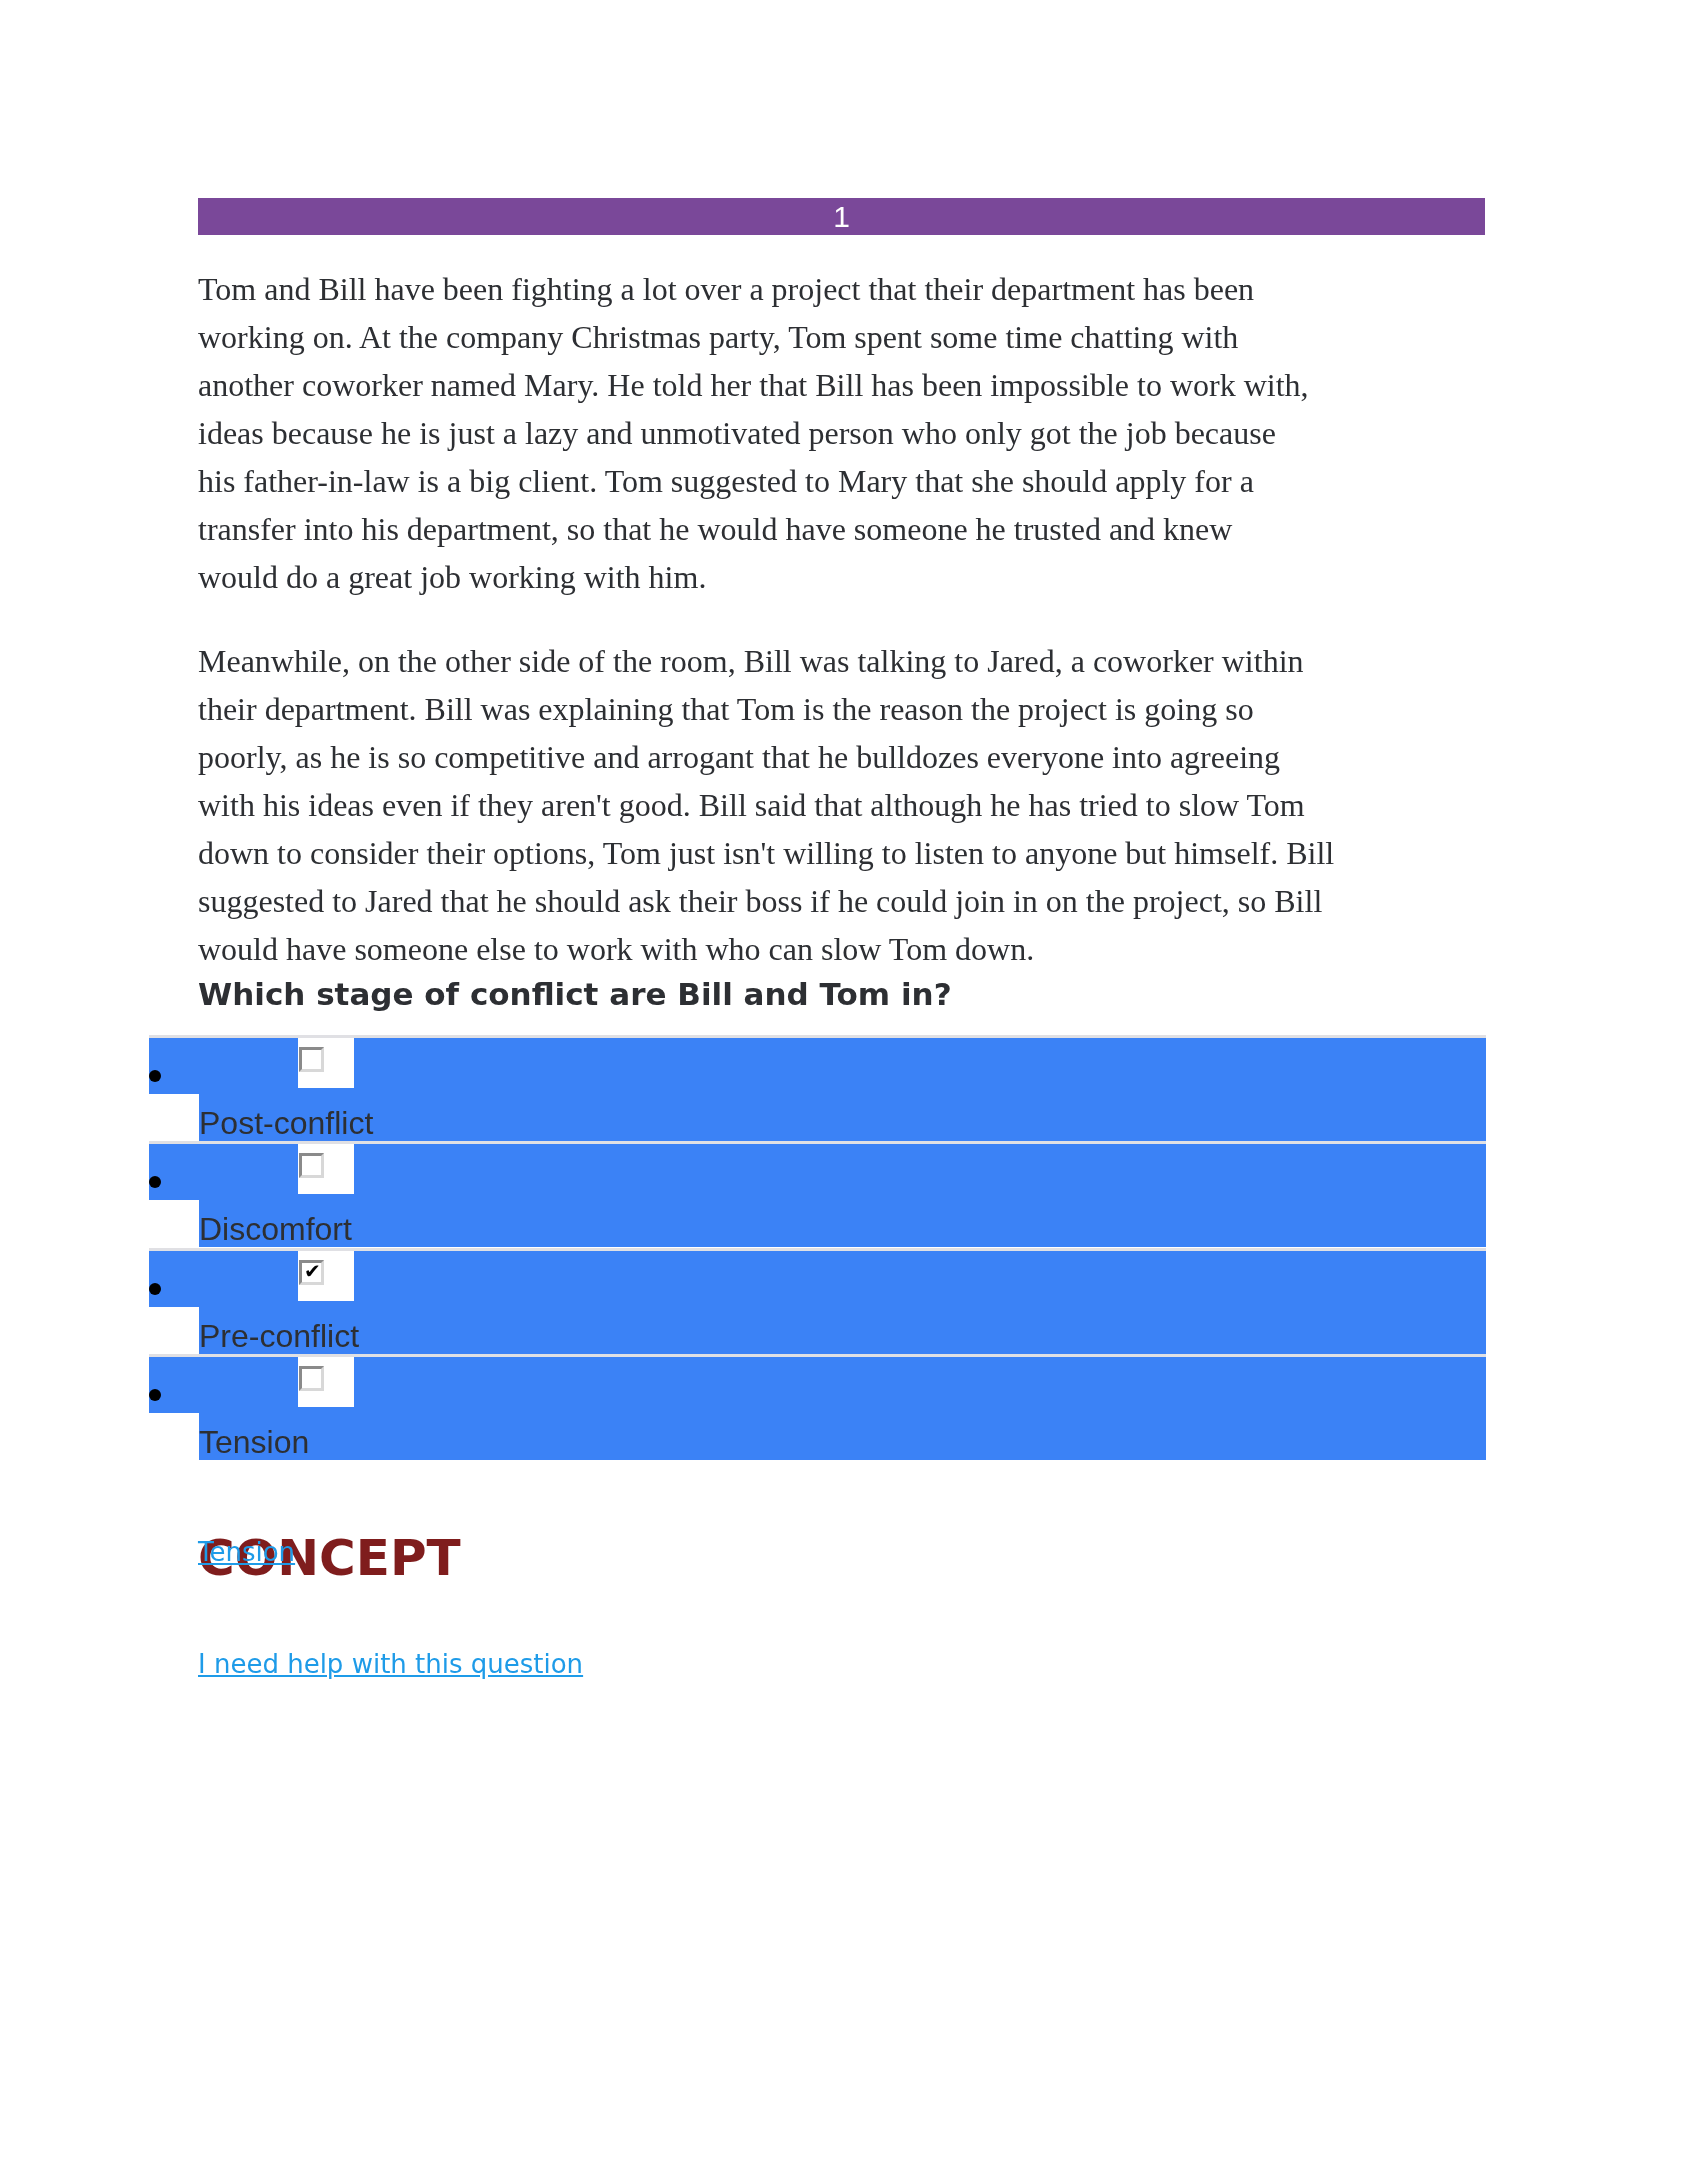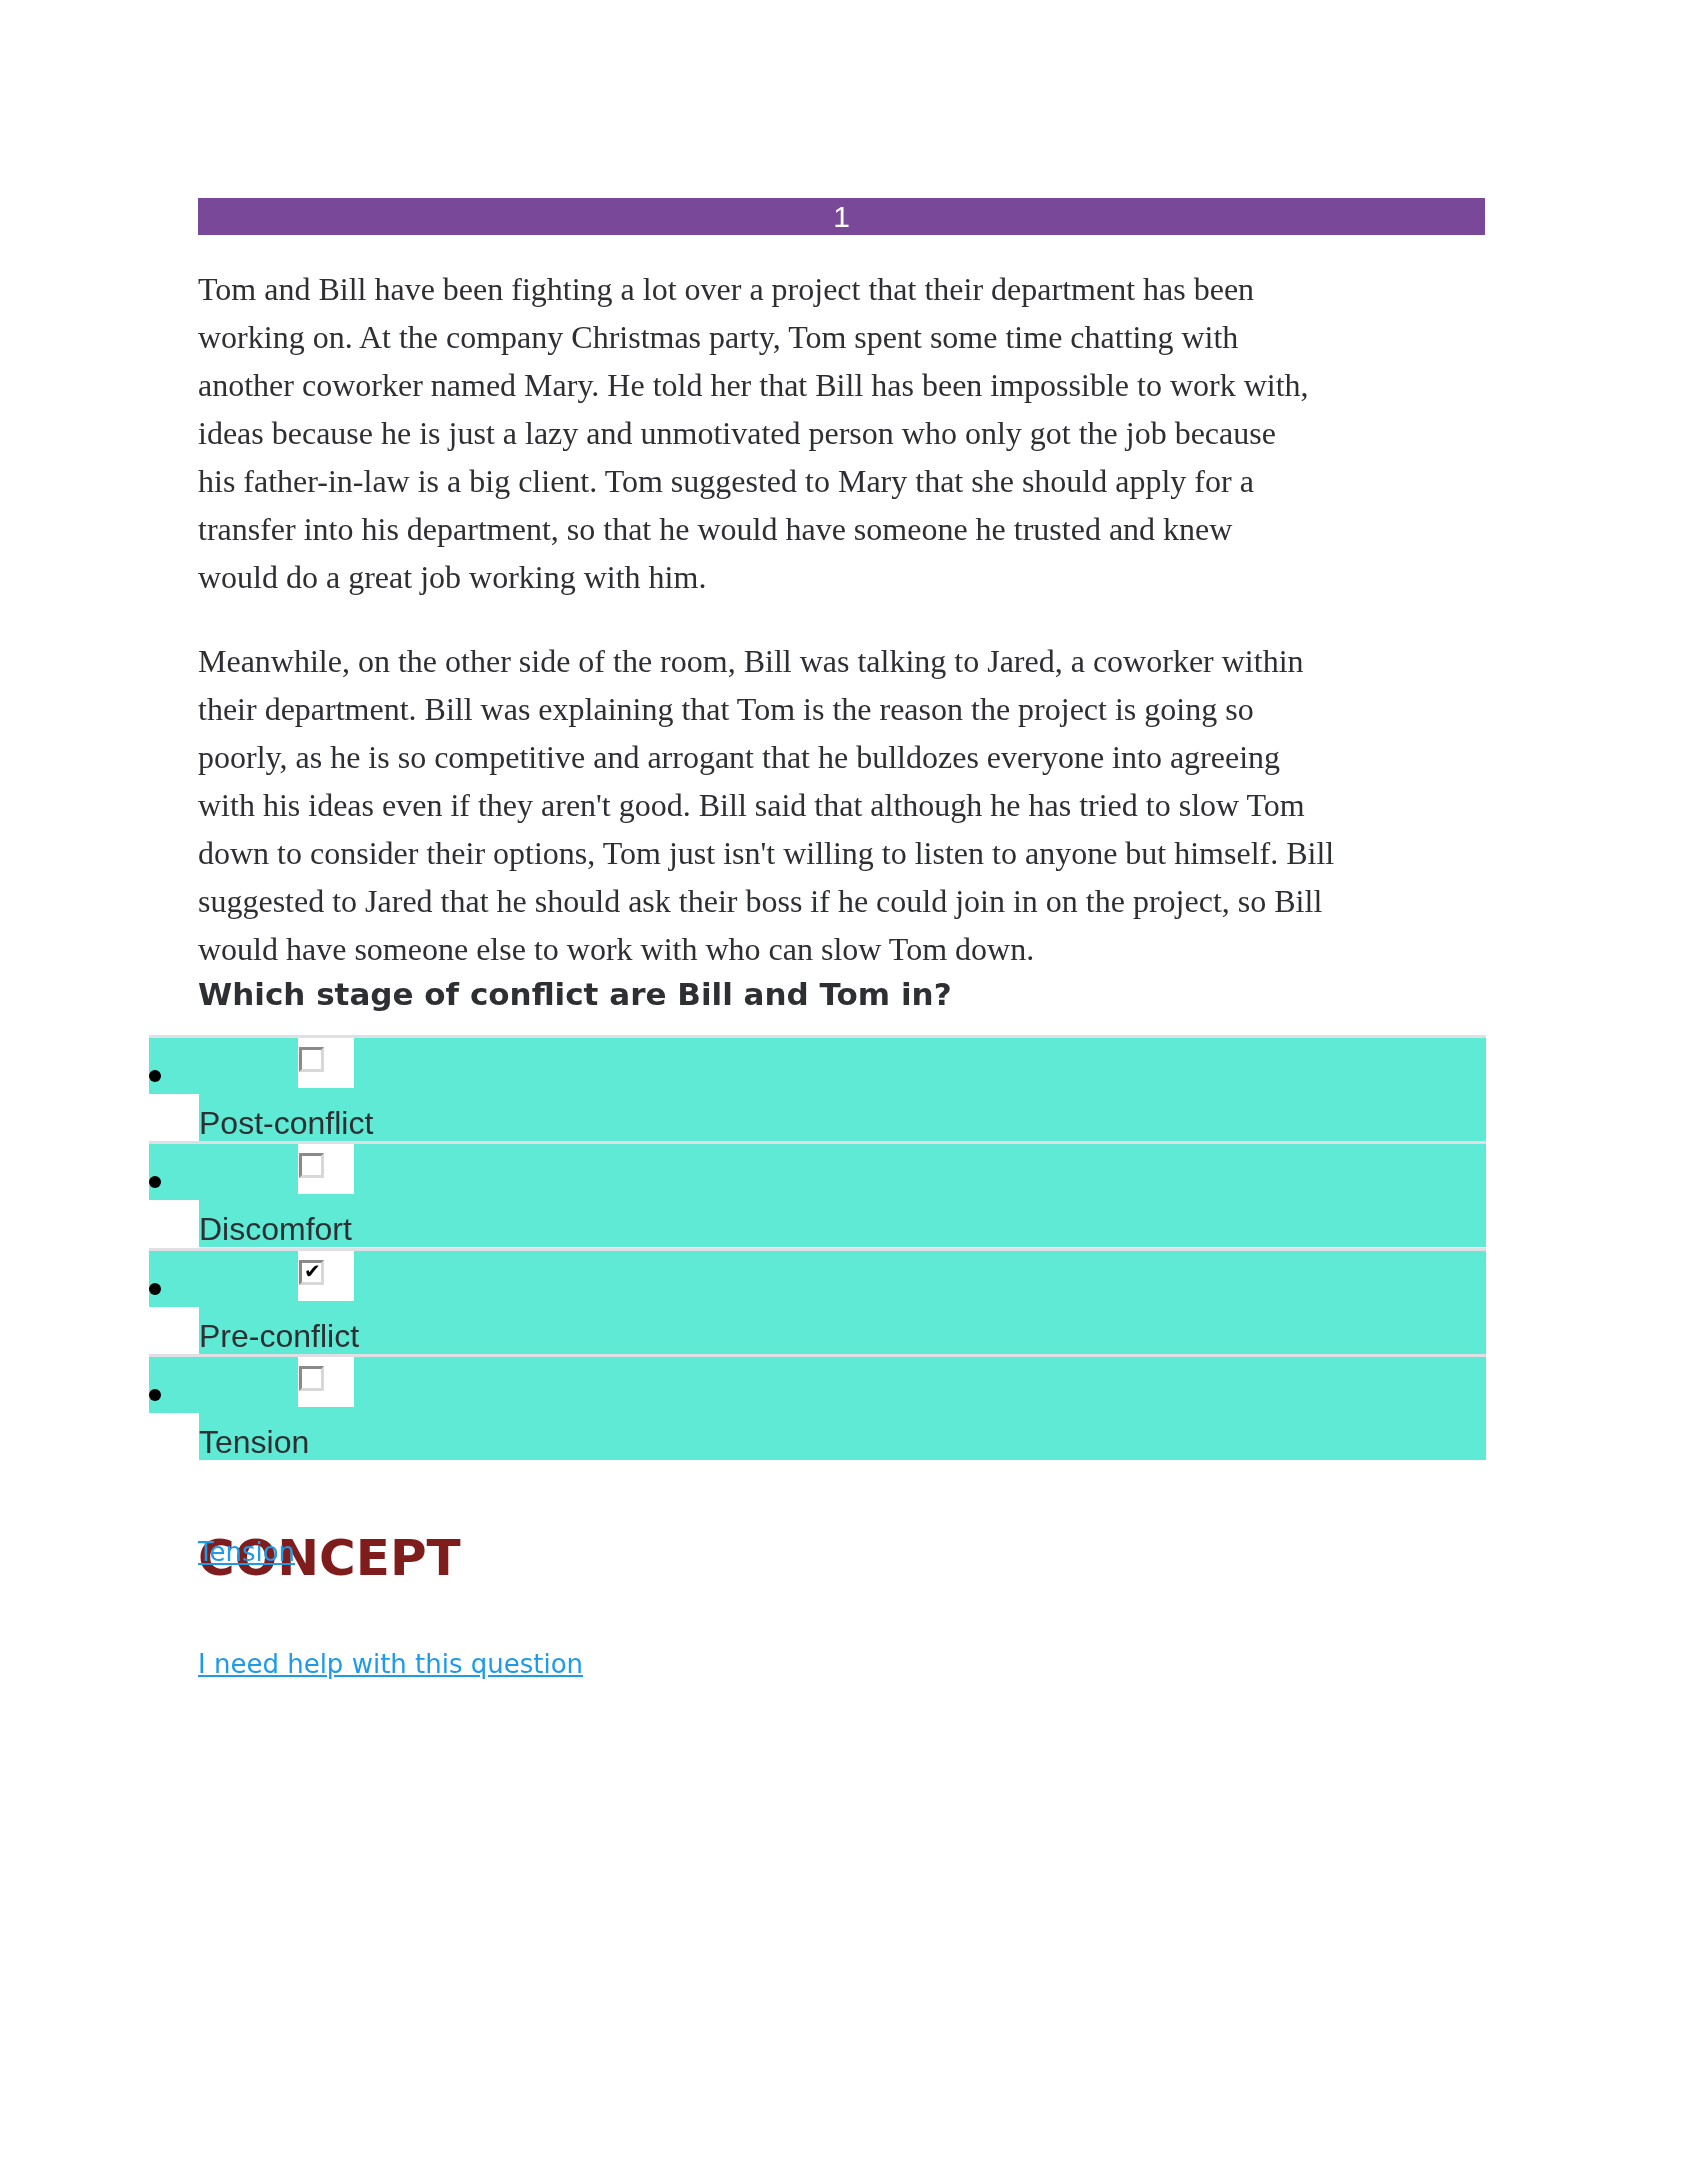--- a/index.html
+++ b/index.html
@@ -16,21 +16,21 @@
     color: #2d2f33;
   }
   .para .line { display: block; white-space: nowrap; height: 48px; }
   .question {
     left: 198px; top: 974px; white-space: nowrap;
     font-family: "DejaVu Sans", sans-serif; font-weight: bold; font-size: 31px; line-height: 40px;
     color: #2d2f33;
   }
   .row {
     left: 149px; width: 1337px; height: 106px;
-    background: #5eead4; border-top: 3px solid #e0e0e4; box-sizing: border-box;
+    background: #3b82f6; border-top: 3px solid #e0e0e4; box-sizing: border-box;
   }
   .row .cbox-bg { position: absolute; left: 149px; top: 0px; width: 56px; height: 50px; background: #ffffff; }
   .row .cbox {
     position: absolute; left: 150px; top: 9px; width: 25px; height: 25px; box-sizing: border-box;
     background: #ffffff;
     border-top: 3px solid #8a8a8a; border-left: 3px solid #8a8a8a;
     border-bottom: 3px solid #d8d8d8; border-right: 3px solid #d8d8d8;
   }
   .row .cbox .tick {
     position: absolute; left: 2px; top: -3px; font-size: 20px; line-height: 22px;

